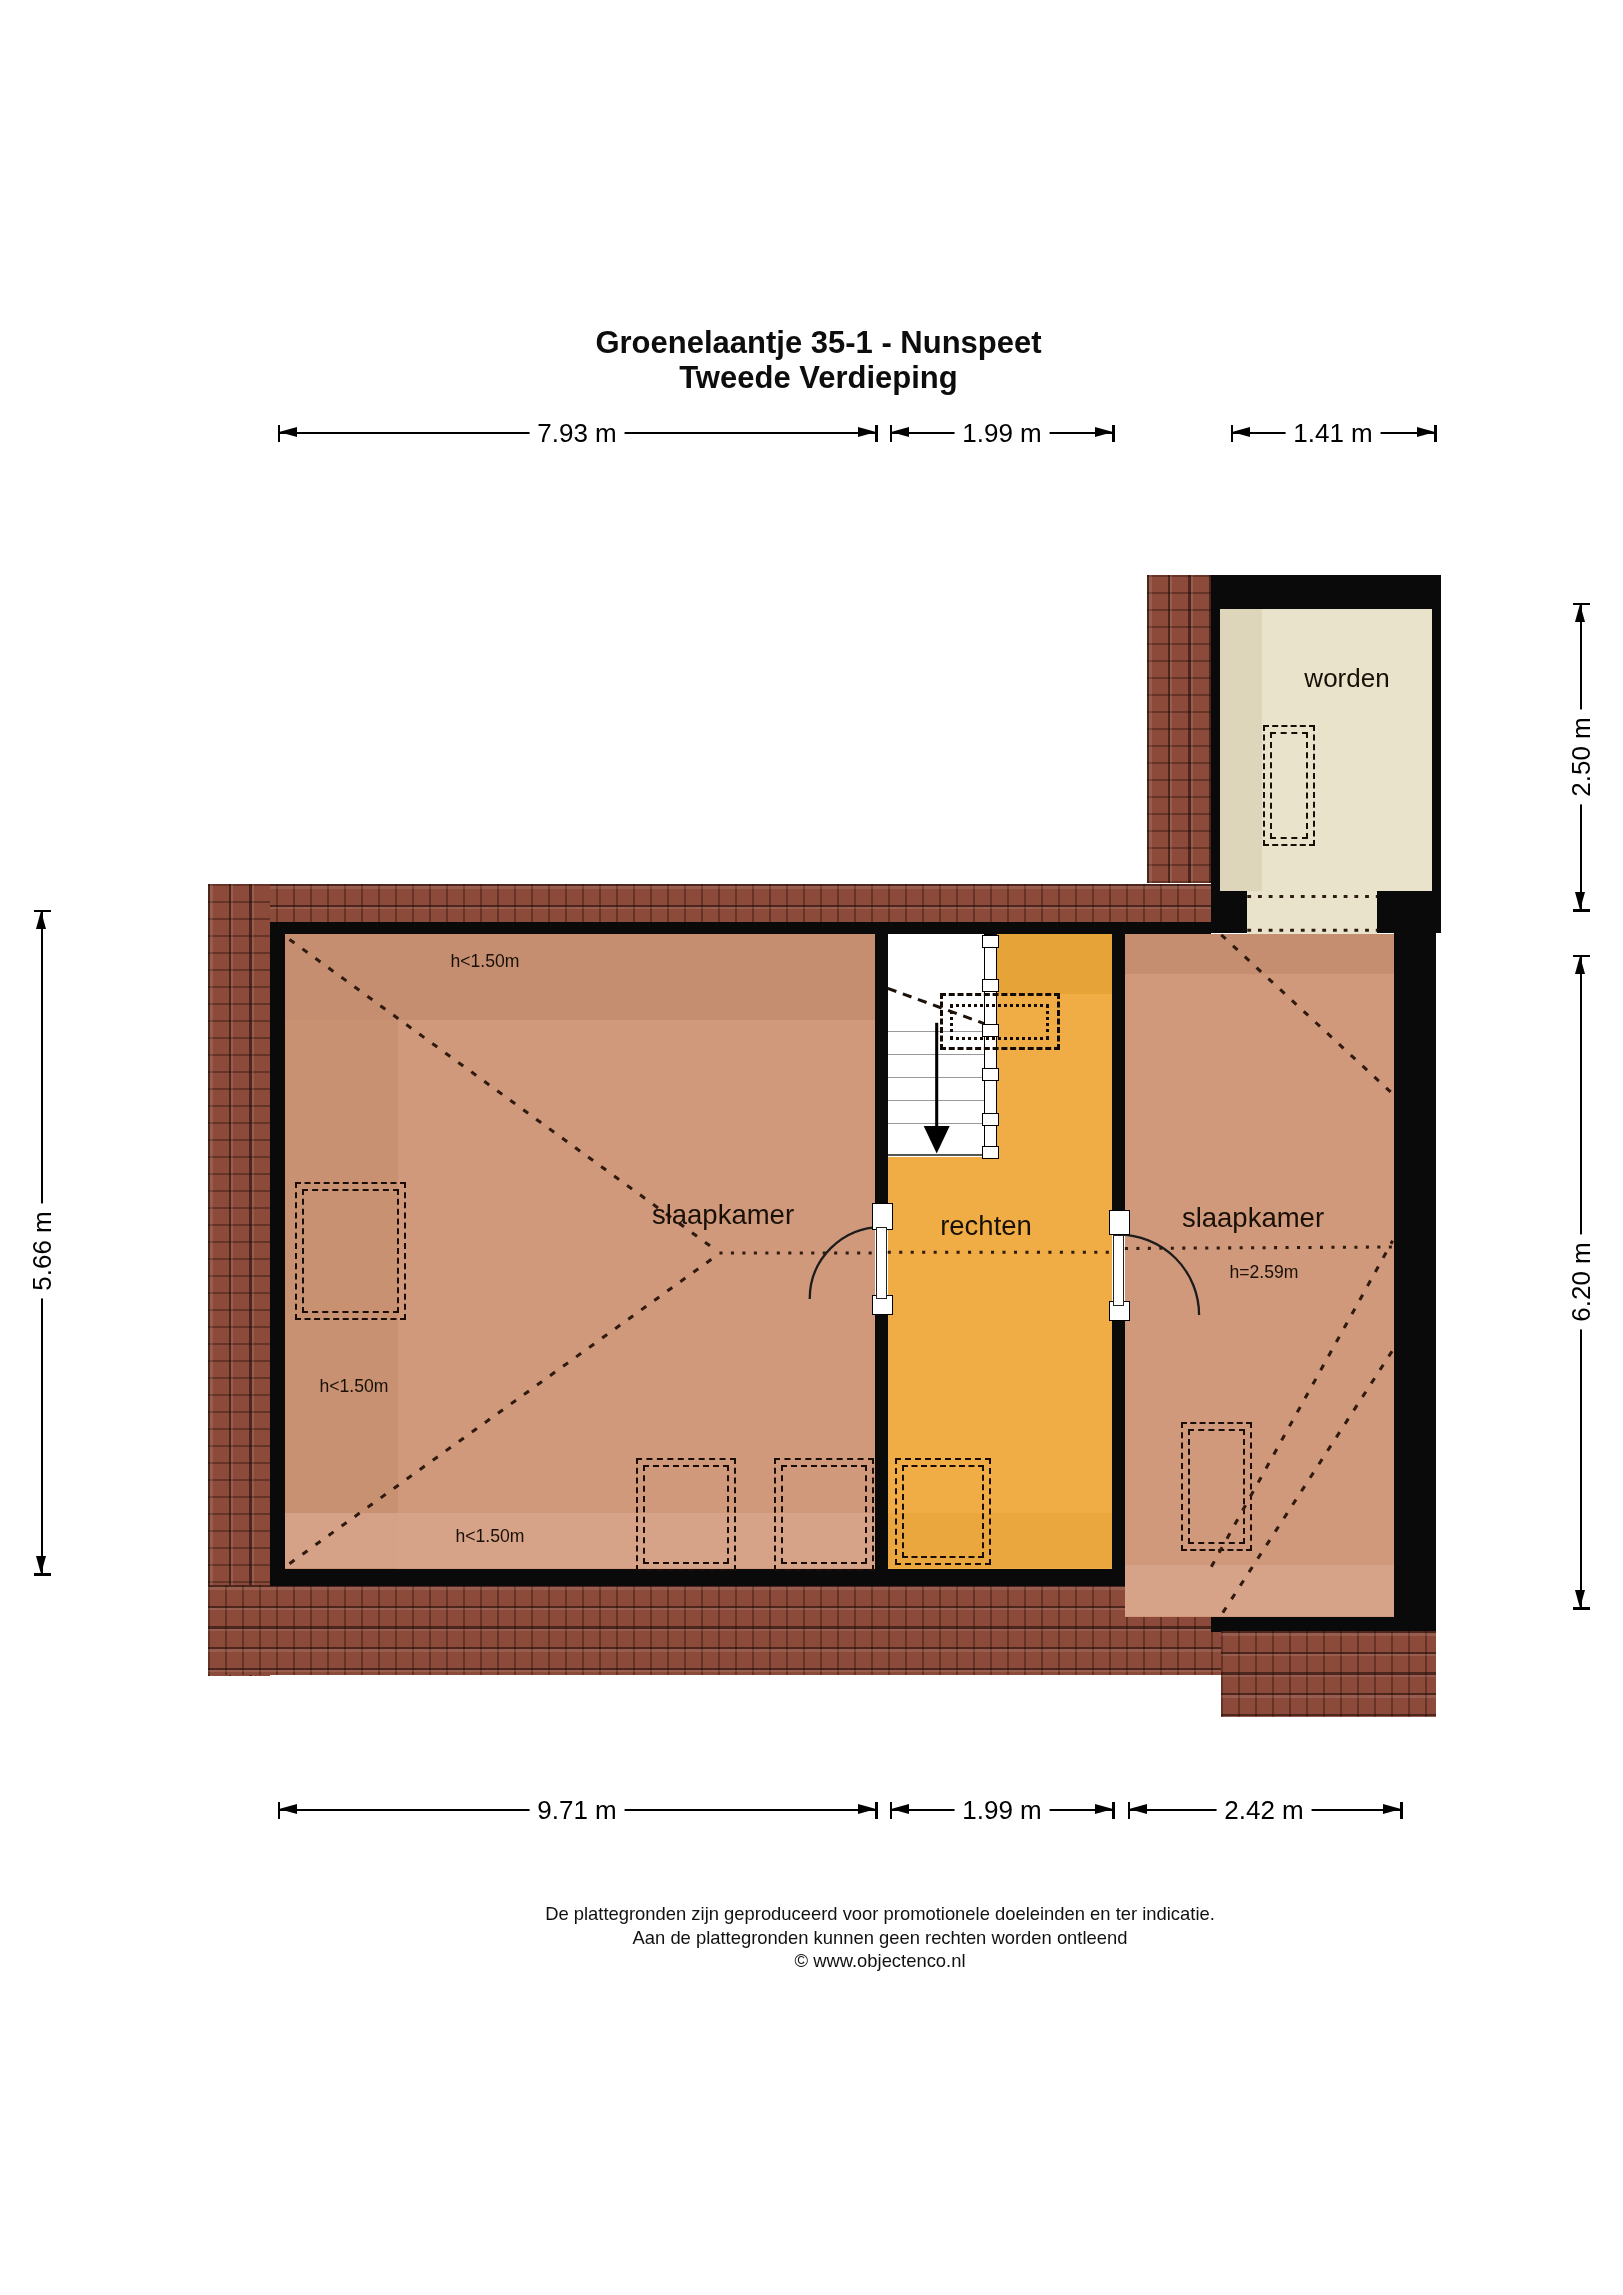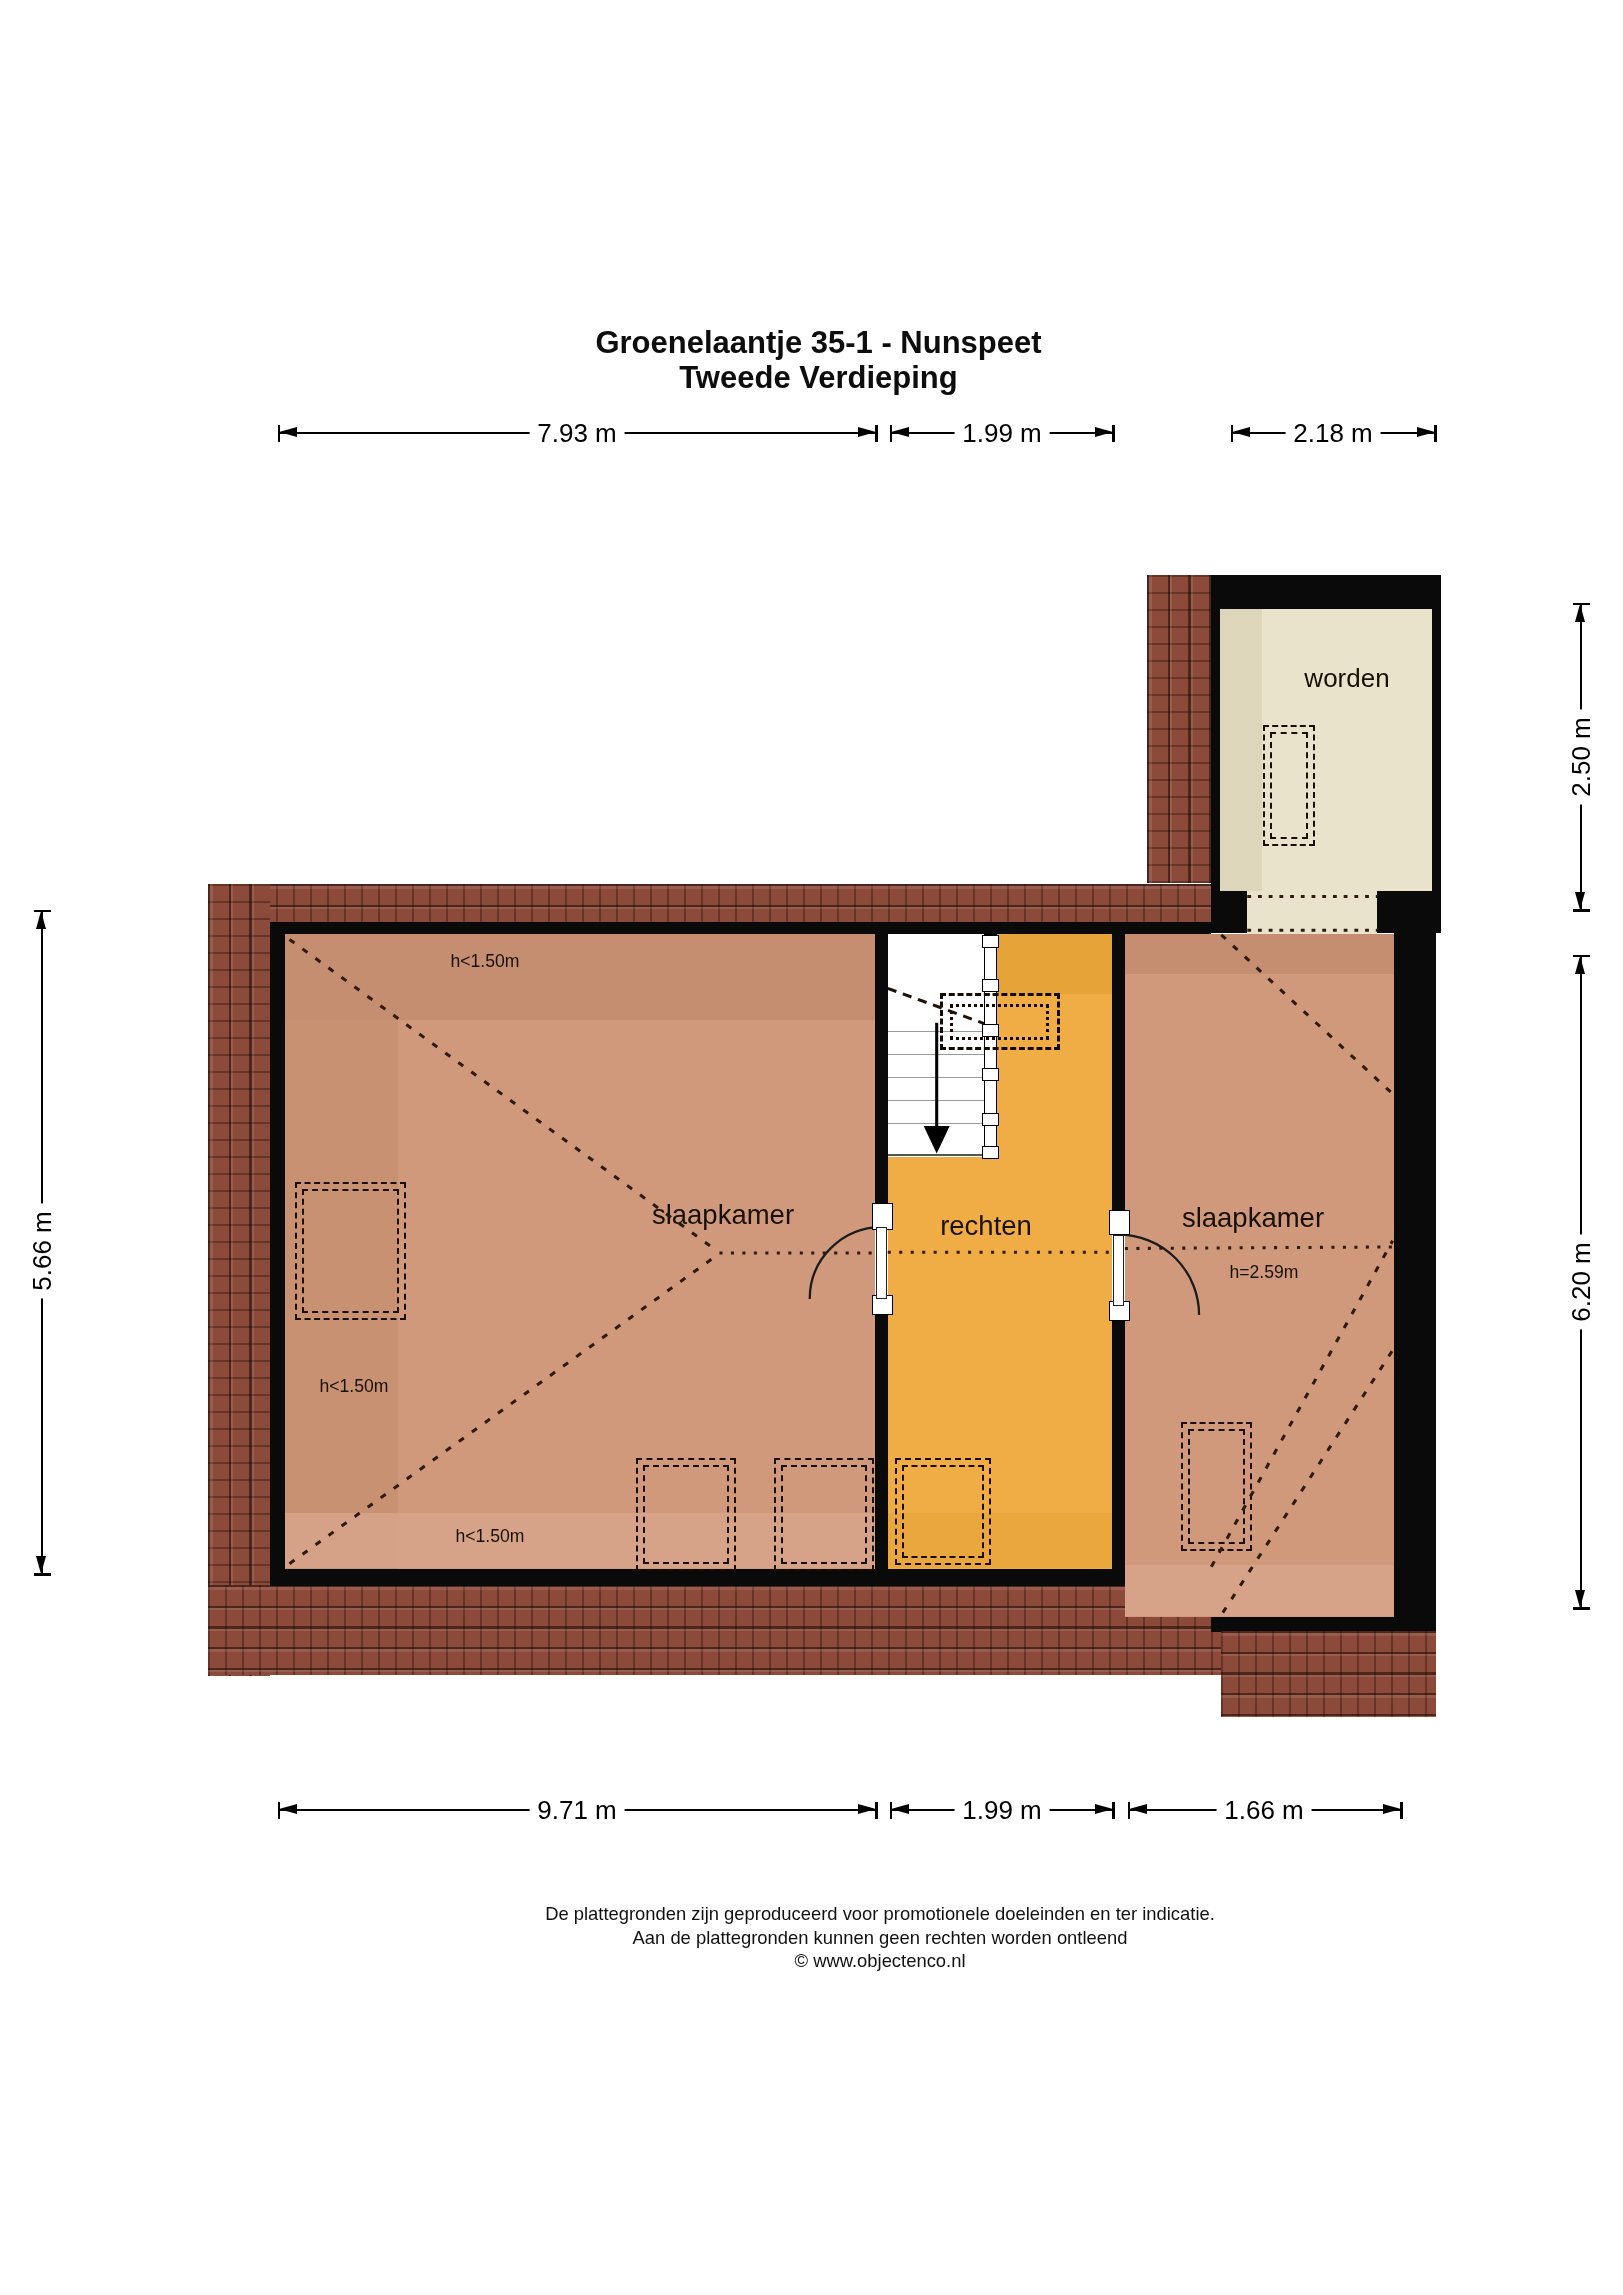--- a/index.html
+++ b/index.html
@@ -65,21 +65,21 @@
     <div class="tick-h" style="left:-1.5px;"></div>
       <div class="tick-h" style="right:-1.5px;"></div>
     <div class="dim-label" style="left:111px;top:0;">1.99 m</div>
   </div>
   <div class="dim" style="left:1232px;top:433px;width:203px;height:0;">
     <div class="line-h"></div>
     <div class="ah left"></div>
       <div class="ah right"></div>
     <div class="tick-h" style="left:-1.5px;"></div>
       <div class="tick-h" style="right:-1.5px;"></div>
-    <div class="dim-label" style="left:101px;top:0;">2.18 m</div>
+    <div class="dim-label" style="left:101px;top:0;">1.41 m</div>
   </div>
 
   <div class="dim" style="left:279px;top:1810px;width:597px;height:0;">
     <div class="line-h"></div>
     <div class="ah left"></div>
       <div class="ah right"></div>
     <div class="tick-h" style="left:-1.5px;"></div>
       <div class="tick-h" style="right:-1.5px;"></div>
     <div class="dim-label" style="left:298px;top:0;">9.71 m</div>
   </div>
@@ -90,21 +90,21 @@
     <div class="tick-h" style="left:-1.5px;"></div>
       <div class="tick-h" style="right:-1.5px;"></div>
     <div class="dim-label" style="left:111px;top:0;">1.99 m</div>
   </div>
   <div class="dim" style="left:1129px;top:1810px;width:272px;height:0;">
     <div class="line-h"></div>
     <div class="ah left"></div>
       <div class="ah right"></div>
     <div class="tick-h" style="left:-1.5px;"></div>
       <div class="tick-h" style="right:-1.5px;"></div>
-    <div class="dim-label" style="left:135px;top:0;">1.66 m</div>
+    <div class="dim-label" style="left:135px;top:0;">2.42 m</div>
   </div>
 
   <div class="dim" style="left:42px;top:911px;height:663px;width:0;">
     <div class="line-v"></div>
     <div class="ah up"></div>
       <div class="ah down"></div>
     <div class="tick-v" style="top:-1.5px;"></div>
       <div class="tick-v" style="bottom:-1.5px;"></div>
     <div class="dim-label rot" style="left:0;top:340px;">5.66 m</div>
   </div>

